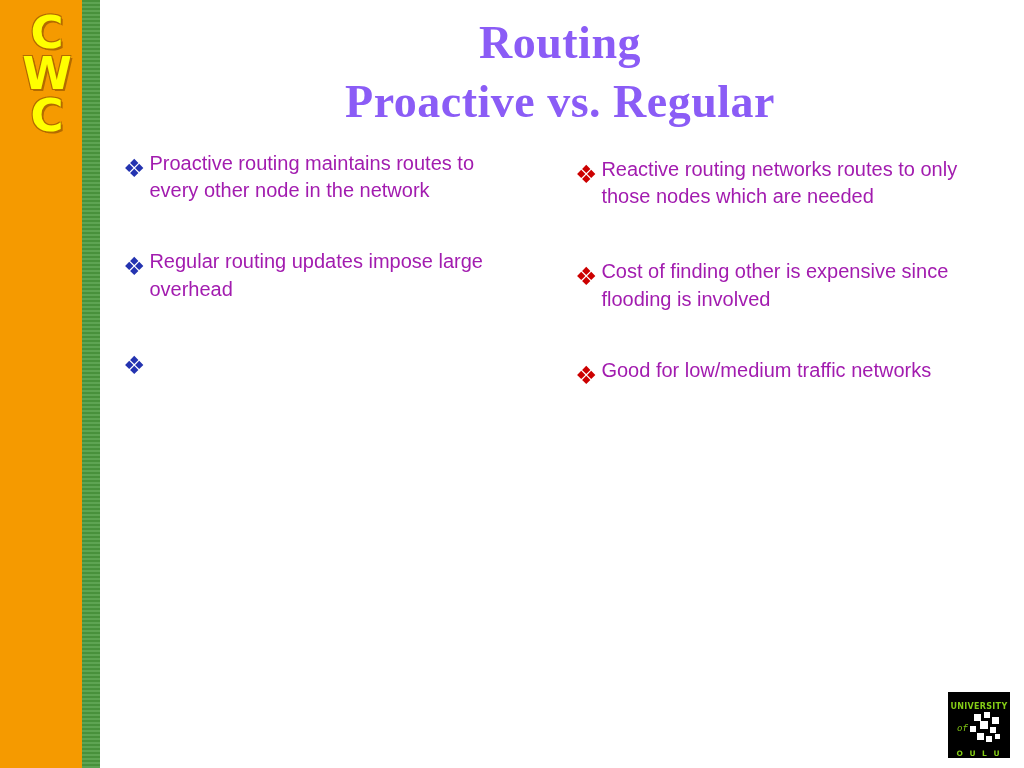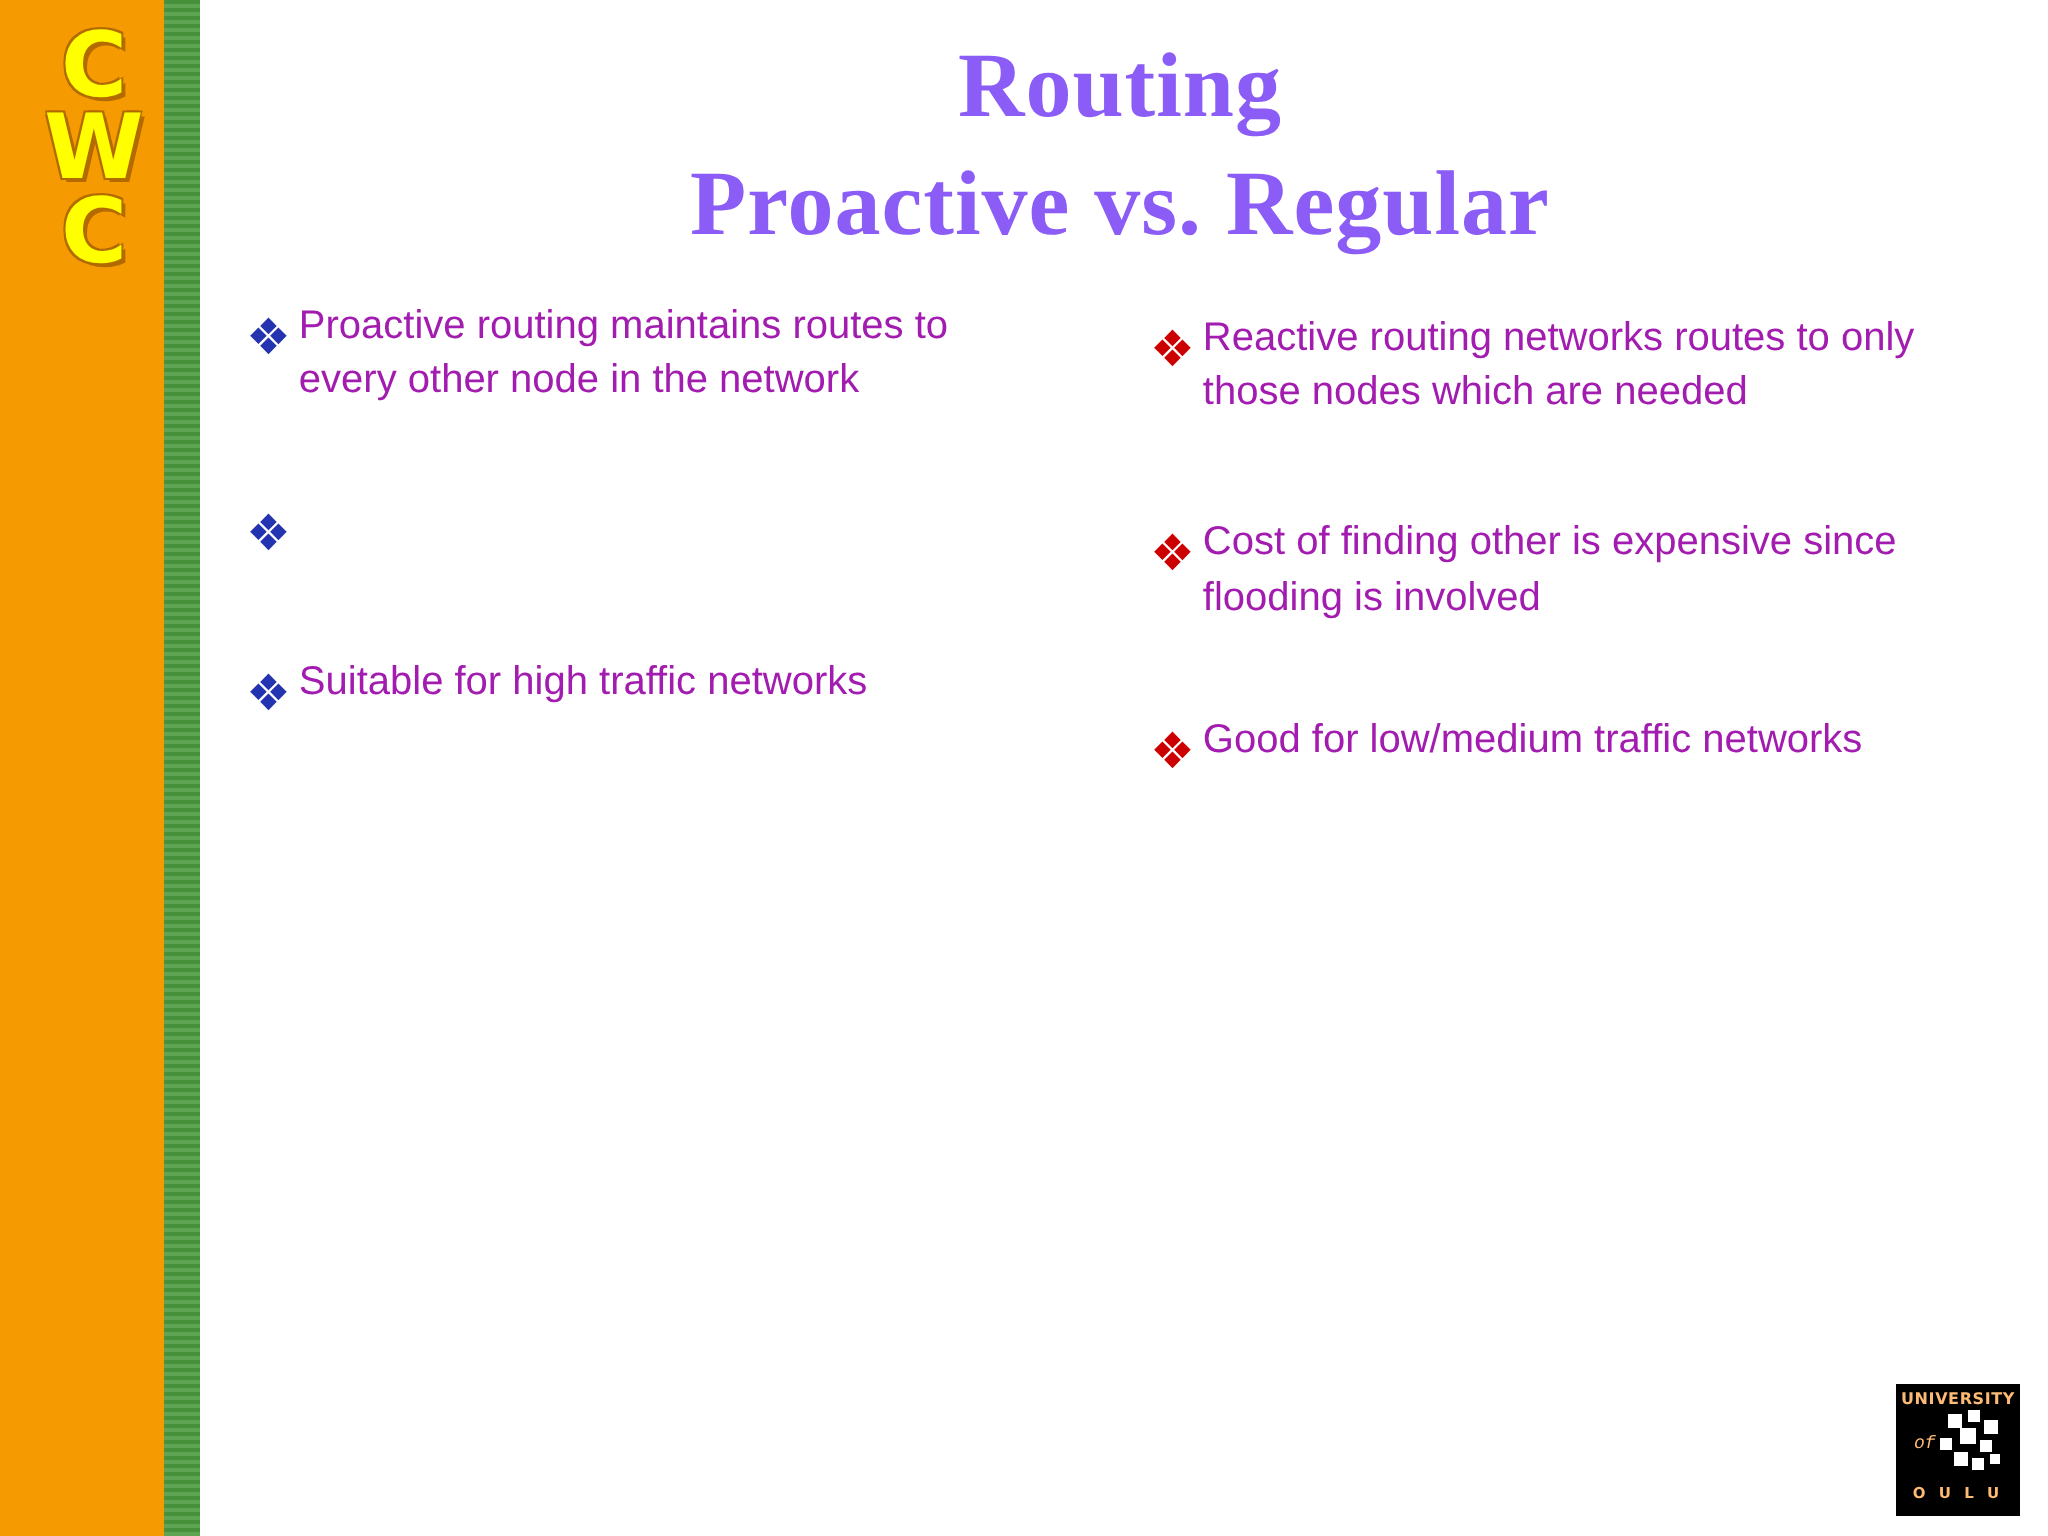--- a/index.html
+++ b/index.html
@@ -142,25 +142,25 @@
   .col-right { top: 6px; }
 
   
   .uni-logo {
     position: absolute;
     right: 14px;
     bottom: 10px;
     width: 62px;
     height: 66px;
     background: #000000;
-    color: #fdba74;
+    color: #84cc16;
     display: flex;
     flex-direction: column;
     align-items: center;
-    justify-content: flex-start;
+    justify-content: flex-end;
     padding-top: 3px;
     box-sizing: border-box;
   }
   .uni-top {
     font-family: "DejaVu Sans", sans-serif;
     font-size: 8px;
     font-weight: bold;
     letter-spacing: 0.3px;
   }
   .uni-mid {
@@ -218,24 +218,24 @@
 
   <div class="columns">
 
     <div class="col col-left">
       <div class="bullet-item">
         <span class="bullet-mark blue">❖</span>
         <span class="bullet-text">Proactive routing maintains routes to every other node in the network</span>
       </div>
       <div class="bullet-item">
         <span class="bullet-mark blue">❖</span>
+        <span class="bullet-text">Regular routing updates impose large overhead</span>
       </div>
       <div class="bullet-item">
         <span class="bullet-mark blue">❖</span>
-        <span class="bullet-text">Suitable for high traffic networks</span>
       </div>
     </div>
 
     <div class="col col-right">
       <div class="bullet-item">
         <span class="bullet-mark red">❖</span>
         <span class="bullet-text">Reactive routing networks routes to only those nodes which are needed</span>
       </div>
       <div class="bullet-item">
         <span class="bullet-mark red">❖</span>

